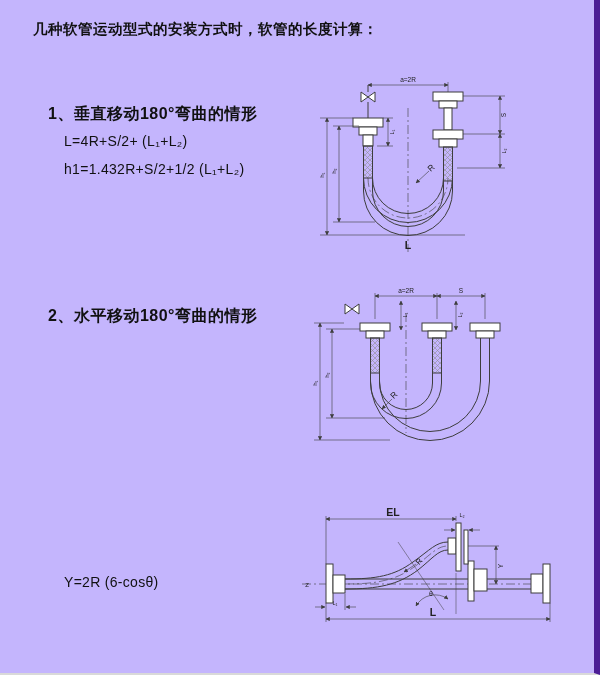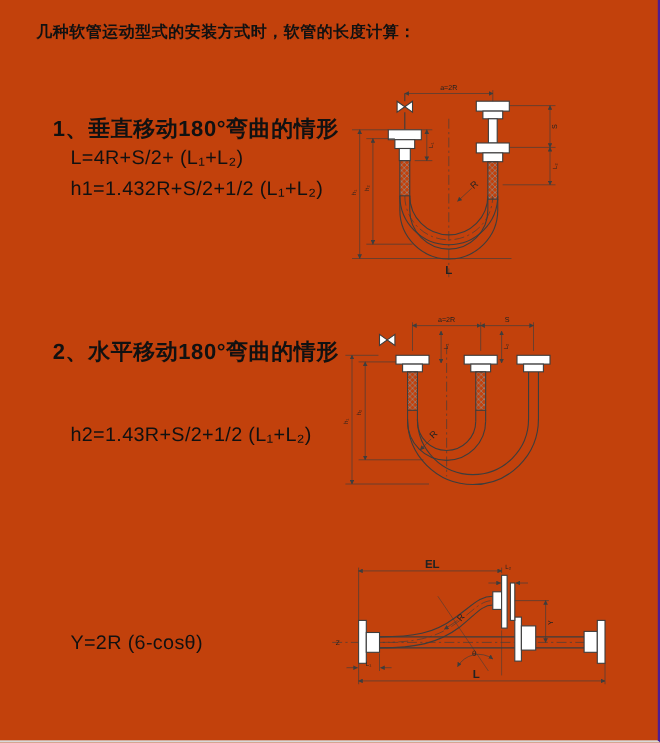--- a/index.html
+++ b/index.html
@@ -1,44 +1,43 @@
 <!DOCTYPE html>
 <html><head>
 <meta charset="utf-8">
 <style>
   html,body{margin:0;padding:0;}
   body{
     width:600px;height:675px;position:relative;overflow:hidden;
     background:#ffffff;color:#111;
     font-family:"Liberation Sans",sans-serif;
   }
-  .page{position:absolute;inset:0;background:#c2410c;
-    border-right:2px solid #4c1d95;border-bottom:2px solid #d9d9d9;}
+  .page{position:absolute;inset:0;background:#c4b5fd;
+    border-right:6px solid #4c1d95;border-bottom:2px solid #d9d9d9;}
   .title{position:absolute;left:33px;top:20px;font-size:14.5px;font-weight:bold;letter-spacing:.5px;white-space:nowrap;}
-  .sec-head{position:absolute;font-size:20px;font-weight:bold;letter-spacing:.5px;white-space:nowrap;}
-  .formula{position:absolute;font-size:18px;letter-spacing:.3px;white-space:nowrap;}
+  .sec-head{position:absolute;font-size:16px;font-weight:bold;letter-spacing:.5px;white-space:nowrap;}
+  .formula{position:absolute;font-size:14px;letter-spacing:.3px;white-space:nowrap;}
   svg{position:absolute;overflow:visible;}
   svg text{font-family:"Liberation Sans",sans-serif;fill:#222;}
   .dimtxt{font-size:6.5px;}
   .dimtxt-s{font-size:5.5px;}
   .biglbl{font-size:10.5px;font-weight:bold;}
 </style>
 </head>
 <body>
 
 <div class="page">
 
   <div class="title">几种软管运动型式的安装方式时，软管的长度计算：</div>
 
   <div class="sec-head" style="left:48px;top:104px">1、垂直移动180°弯曲的情形</div>
   <div class="formula" style="left:64px;top:133px">L=4R+S/2+ (L₁+L₂)</div>
   <div class="formula" style="left:64px;top:161px">h1=1.432R+S/2+1/2 (L₁+L₂)</div>
 
   <div class="sec-head" style="left:48px;top:306px">2、水平移动180°弯曲的情形</div>
-  <div class="formula" style="left:64px;top:385px">h2=1.43R+S/2+1/2 (L₁+L₂)</div>
 
   <div class="formula" style="left:64px;top:574px">Y=2R (6-cosθ)</div>
 
   <svg style="left:315px;top:70px" width="215" height="190" viewBox="0 0 215 190">
     <defs>
       <pattern id="br1" width="5" height="5" patternUnits="userSpaceOnUse">
         <path d="M0,5L5,0M0,0L5,5" stroke="#8f8f8f" stroke-width="0.6"></path>
       </pattern>
       <marker id="ar1" viewBox="0 0 10 10" refX="9" refY="5" markerWidth="7" markerHeight="7" orient="auto-start-reverse">
         <path d="M0,0L10,5L0,10z" fill="#3d3d3d"></path>

